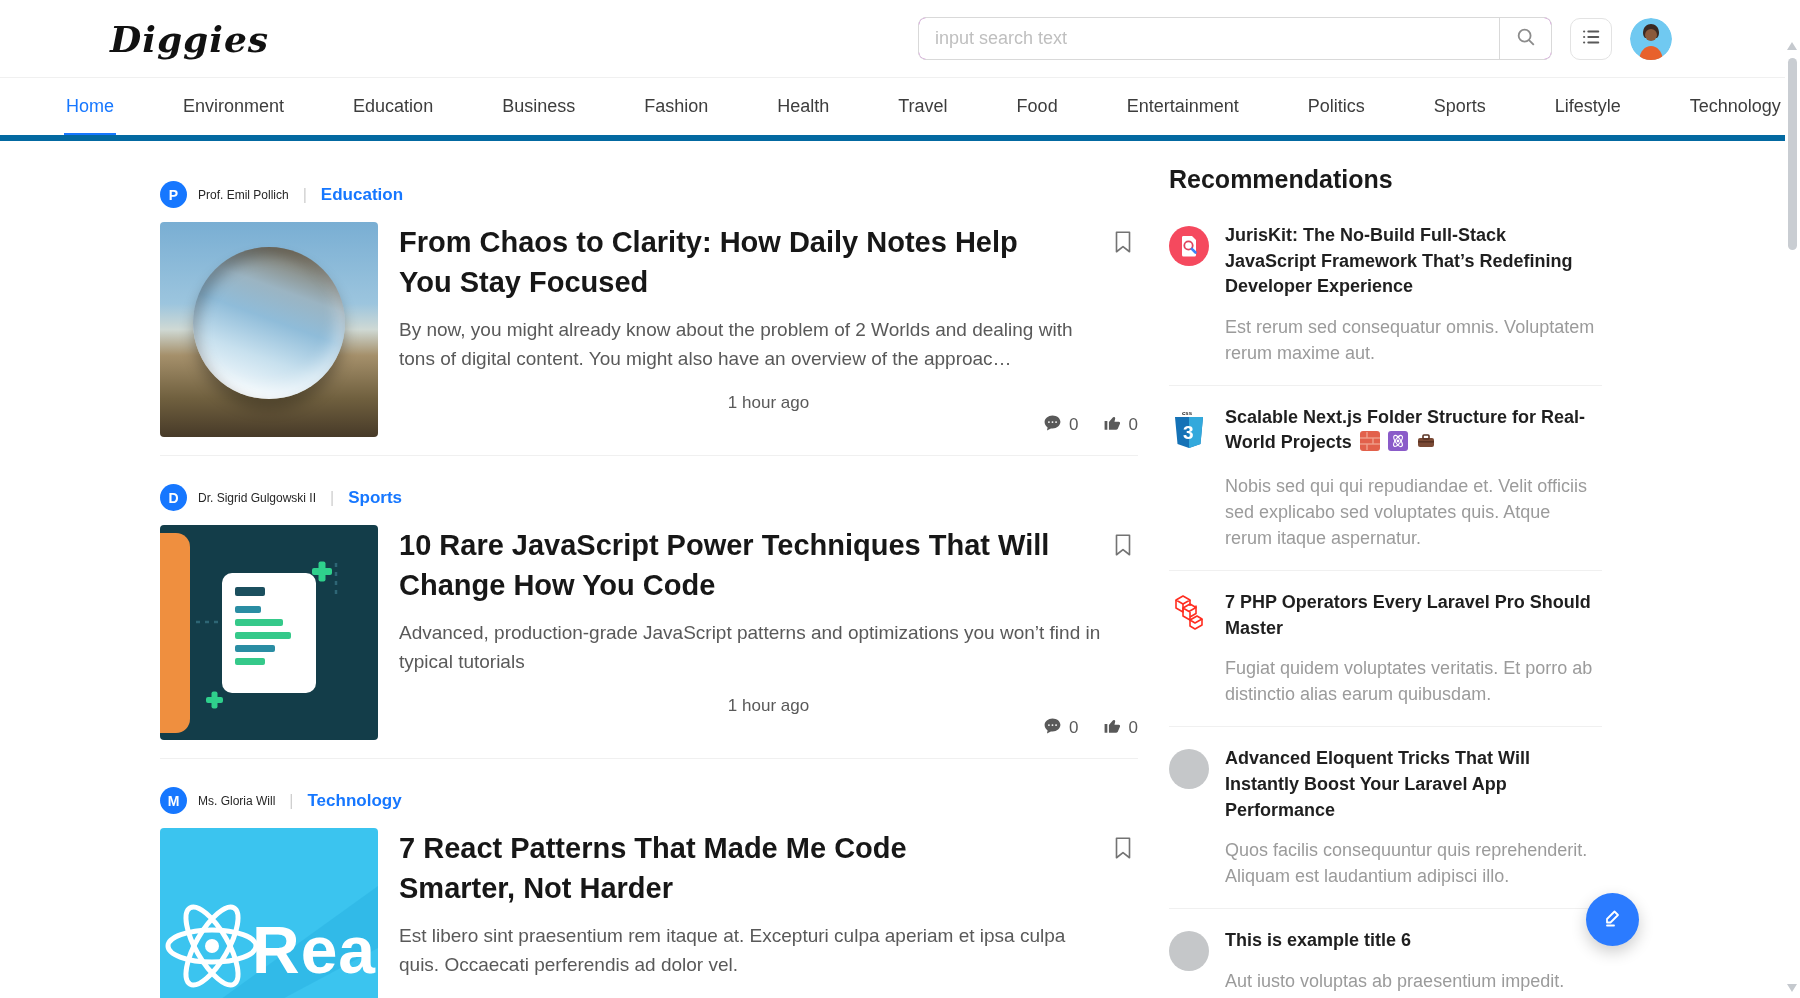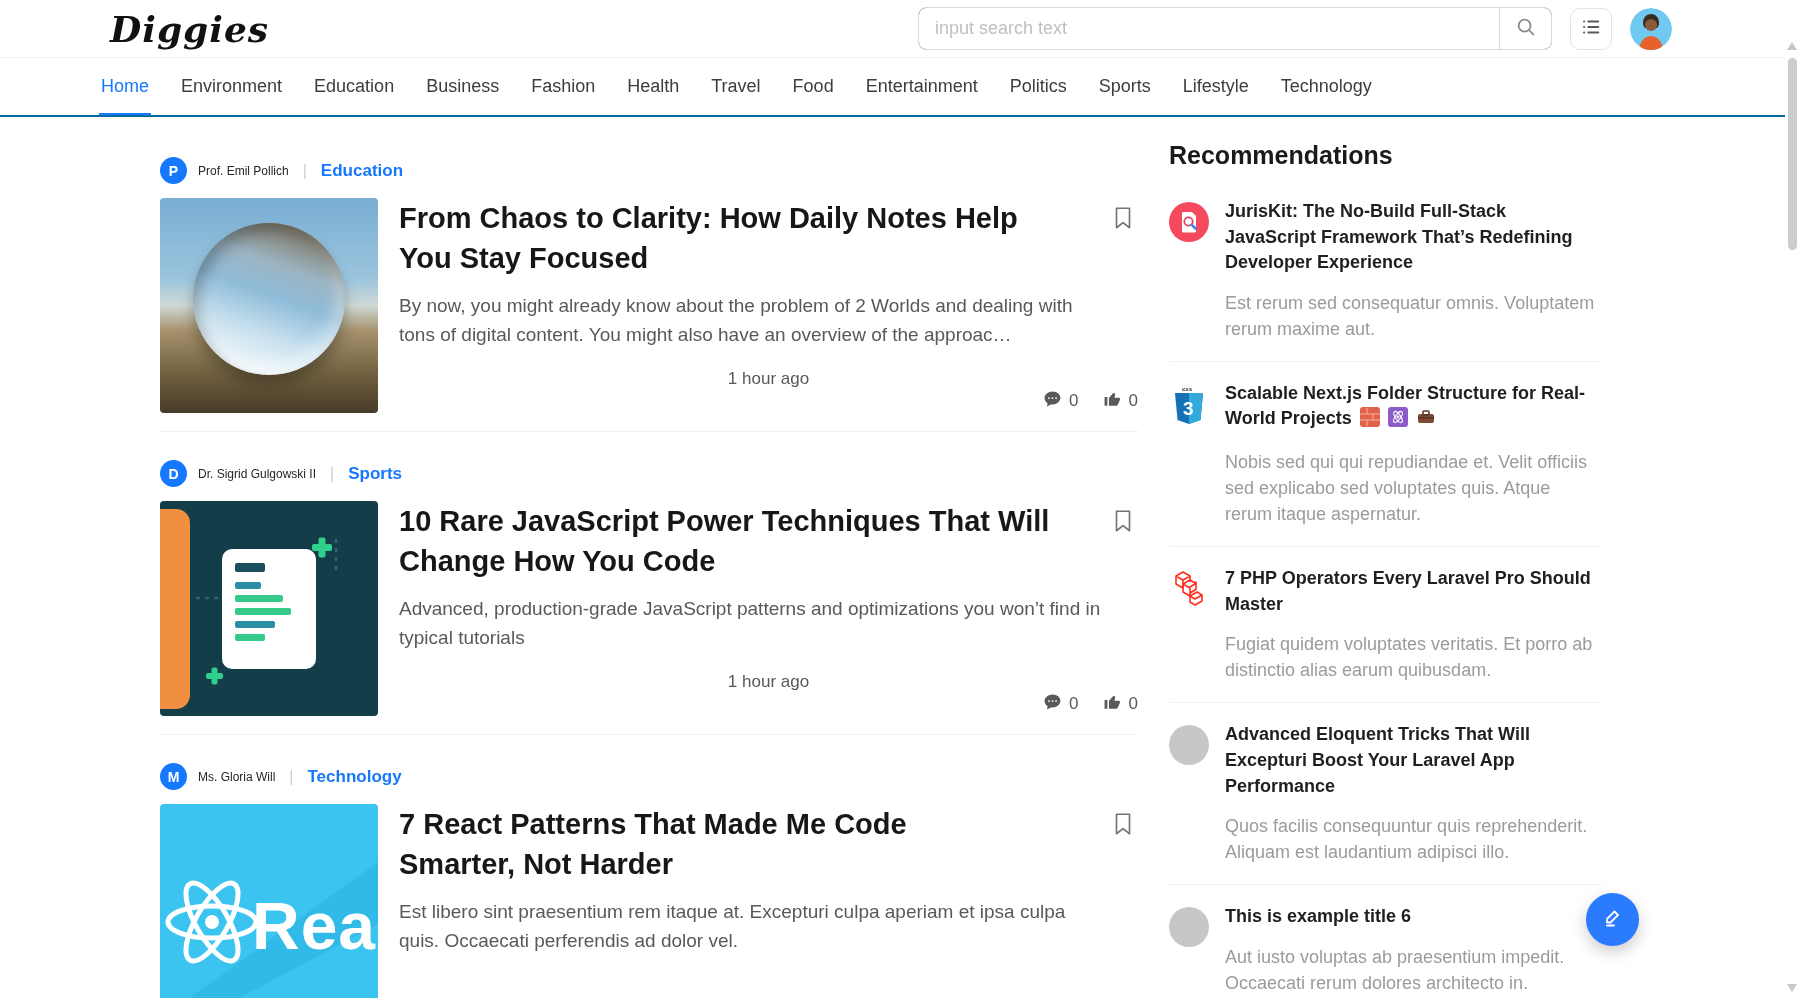--- a/index.html
+++ b/index.html
@@ -1,38 +1,38 @@
 <!DOCTYPE html>
 <html><head>
 <meta charset="utf-8">
 <style>
   * { margin:0; padding:0; box-sizing:border-box; }
   html,body { width:1800px; height:998px; overflow:hidden; background:#fff;
     font-family:"Liberation Sans", sans-serif; color:#1f1f1f; position:relative; }
 
   
-  .topbar { height:58px; display:flex; align-items:center;
+  .topbar { height:78px; display:flex; align-items:center;
     padding:0 128px 0 110px; border-bottom:1px solid #f0f0f0; background:#fff; }
   .logo { font-family:"DejaVu Serif", serif; font-style:italic; font-weight:700;
     font-size:36px; letter-spacing:1px; color:#111; }
   .top-right { margin-left:auto; display:flex; align-items:center; gap:18px; }
   .search-box { width:634px; height:43px; border:1px solid #d9d9d9; border-radius:8px;
     display:flex; overflow:hidden; background:#a21caf; }
   .search-input { flex:1; border:none; outline:none; padding:0 16px; font-size:18px; color:#333;
     font-family:"Liberation Sans", sans-serif; }
   .search-input::placeholder { color:#bfbfbf; }
   .search-btn { width:52px; border:none; border-left:1px solid #d9d9d9; background:#fff;
     display:flex; align-items:center; justify-content:center; cursor:pointer; }
   .list-btn { width:42px; height:42px; border:1px solid #e3e3e3; border-radius:10px;
     background:#fff; display:flex; align-items:center; justify-content:center; cursor:pointer; }
   .avatar-btn { width:42px; height:42px; border-radius:50%; overflow:hidden; cursor:pointer;
     border:none; background:none; padding:0; }
 
   
-  .nav { display:flex; gap:28px; padding:0 0 0 99px; border-bottom:2px solid #0369a1; background:#fff; }
+  .nav { display:flex; gap:65px; padding:0 0 0 64px; border-bottom:6px solid #0369a1; background:#fff; }
   .nav-tab { font-size:18px; color:#3d3d3d; padding:18px 2px 16px; cursor:pointer; border-bottom:2px solid transparent; }
   .nav-tab.active { color:#1677ff; border-bottom-color:#1677ff; }
 
   
   .layout { display:flex; padding-left:160px; }
   .main { width:978px; }
   .sidebar { width:433px; margin-left:31px; }
 
   
   .article { border-bottom:1px solid #f0f0f0; padding-bottom:18px; }
@@ -386,21 +386,21 @@
       </span>
       <div class="rec-texts">
         <div class="rec-title">7 PHP Operators Every Laravel Pro Should Master</div>
         <div class="rec-desc">Fugiat quidem voluptates veritatis. Et porro ab distinctio alias earum quibusdam.</div>
       </div>
     </div>
 
     <div class="rec-item">
       <span class="rec-icon gray-circle"></span>
       <div class="rec-texts">
-        <div class="rec-title">Advanced Eloquent Tricks That Will Excepturi Boost Your Laravel App Performance</div>
+        <div class="rec-title">Advanced Eloquent Tricks That Will Instantly Boost Your Laravel App Performance</div>
         <div class="rec-desc">Quos facilis consequuntur quis reprehenderit. Aliquam est laudantium adipisci illo.</div>
       </div>
     </div>
 
     <div class="rec-item">
       <span class="rec-icon gray-circle"></span>
       <div class="rec-texts">
         <div class="rec-title">This is example title 6</div>
         <div class="rec-desc">Aut iusto voluptas ab praesentium impedit. Occaecati rerum dolores architecto in.</div>
       </div>

